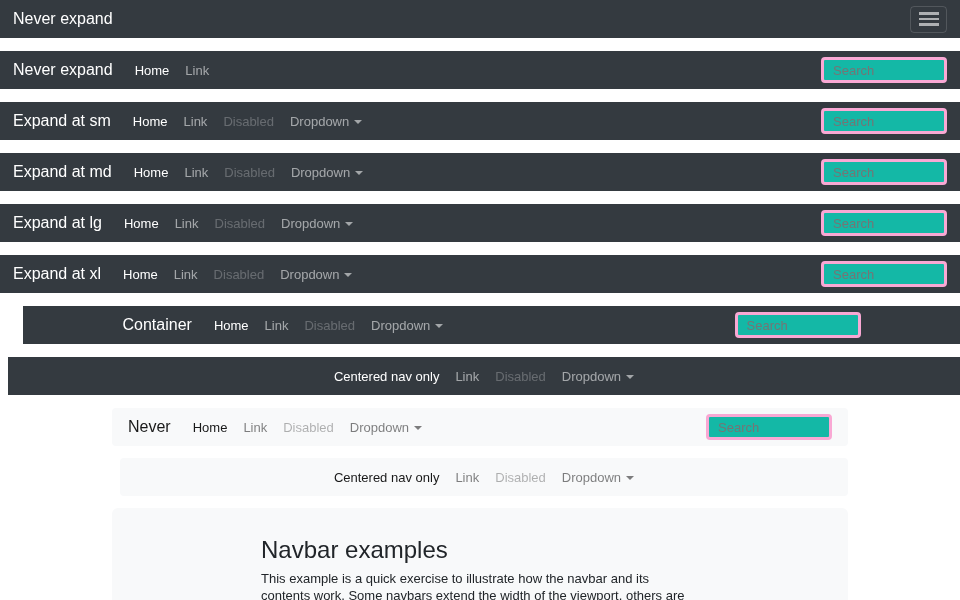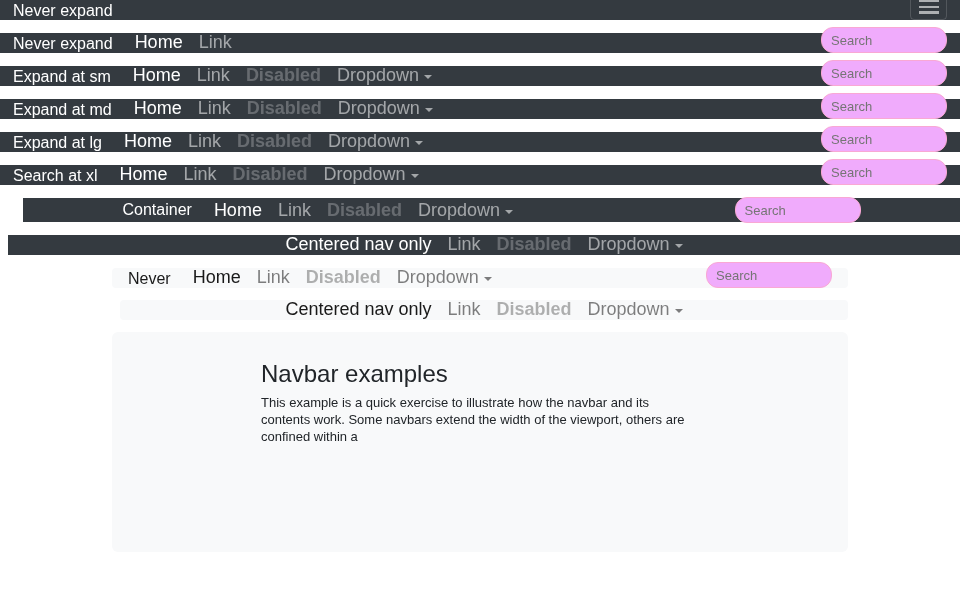--- a/index.html
+++ b/index.html
@@ -6,44 +6,44 @@
   html, body { margin: 0; padding: 0; }
   body {
     width: 960px; height: 600px; overflow: hidden;
     background: #ffffff;
     font-family: "Liberation Sans", "DejaVu Sans", sans-serif;
     color: #212529;
   }
 
   
   .nb {
-    height: 20px; display: flex; align-items: flex-end;
+    height: 38px; display: flex; align-items: center;
     padding: 0 13px; margin-bottom: 13px;
   }
   .nb-dark { background: #343a40; }
   .brand {
     color: #fff; font-size: 16px; font-weight: 500;
     text-decoration: none; margin-right: 14px; white-space: nowrap; cursor: pointer;
   }
   .nav { display: flex; align-items: center; }
   .nav-link {
-    font-size: 18px; color: rgba(255,255,255,.55); text-decoration: none;
+    font-size: 13px; color: rgba(255,255,255,.55); text-decoration: none;
     padding: 0 8px; white-space: nowrap; cursor: pointer;
   }
   .nav-link.active { color: #ffffff; }
-  .nav-link.disabled { color: rgba(255,255,255,.25); cursor: default; font-weight: bold; }
+  .nav-link.disabled { color: rgba(255,255,255,.25); cursor: default; }
   .caret {
     display: inline-block; margin-left: 5px; vertical-align: 2px;
     border-top: 4px solid; border-right: 4px solid transparent; border-left: 4px solid transparent;
   }
   .search {
     margin-left: auto; width: 126px; height: 26px;
-    border: 1px solid #f9a8d4; border-radius: 12px;
+    border: 3px solid #f9a8d4; border-radius: 4px;
     font-size: 13px; padding: 0 9px; font-family: inherit; color: #495057;
-    background: #f0abfc; outline: none;
+    background: #14b8a6; outline: none;
   }
   .search::placeholder { color: #757575; }
 
   
   .toggler {
     margin-left: auto; width: 37px; height: 27px; background: transparent;
     border: 1px solid rgba(255,255,255,.15); border-radius: 4px;
     display: flex; align-items: center; justify-content: center; cursor: pointer; padding: 0;
   }
   .bars {
@@ -133,21 +133,21 @@
   <div class="nav">
     <a class="nav-link active">Home</a>
     <a class="nav-link">Link</a>
     <a class="nav-link disabled">Disabled</a>
     <a class="nav-link"><span>Dropdown</span><span class="caret"></span></a>
   </div>
   <input class="search" placeholder="Search" style="">
 </nav>
 
 <nav class="nb nb-dark">
-  <a class="brand">Search at xl</a>
+  <a class="brand">Expand at xl</a>
   <div class="nav">
     <a class="nav-link active">Home</a>
     <a class="nav-link">Link</a>
     <a class="nav-link disabled">Disabled</a>
     <a class="nav-link"><span>Dropdown</span><span class="caret"></span></a>
   </div>
   <input class="search" placeholder="Search" style="">
 </nav>
 
 <nav class="nb nb-dark nb-contained">

